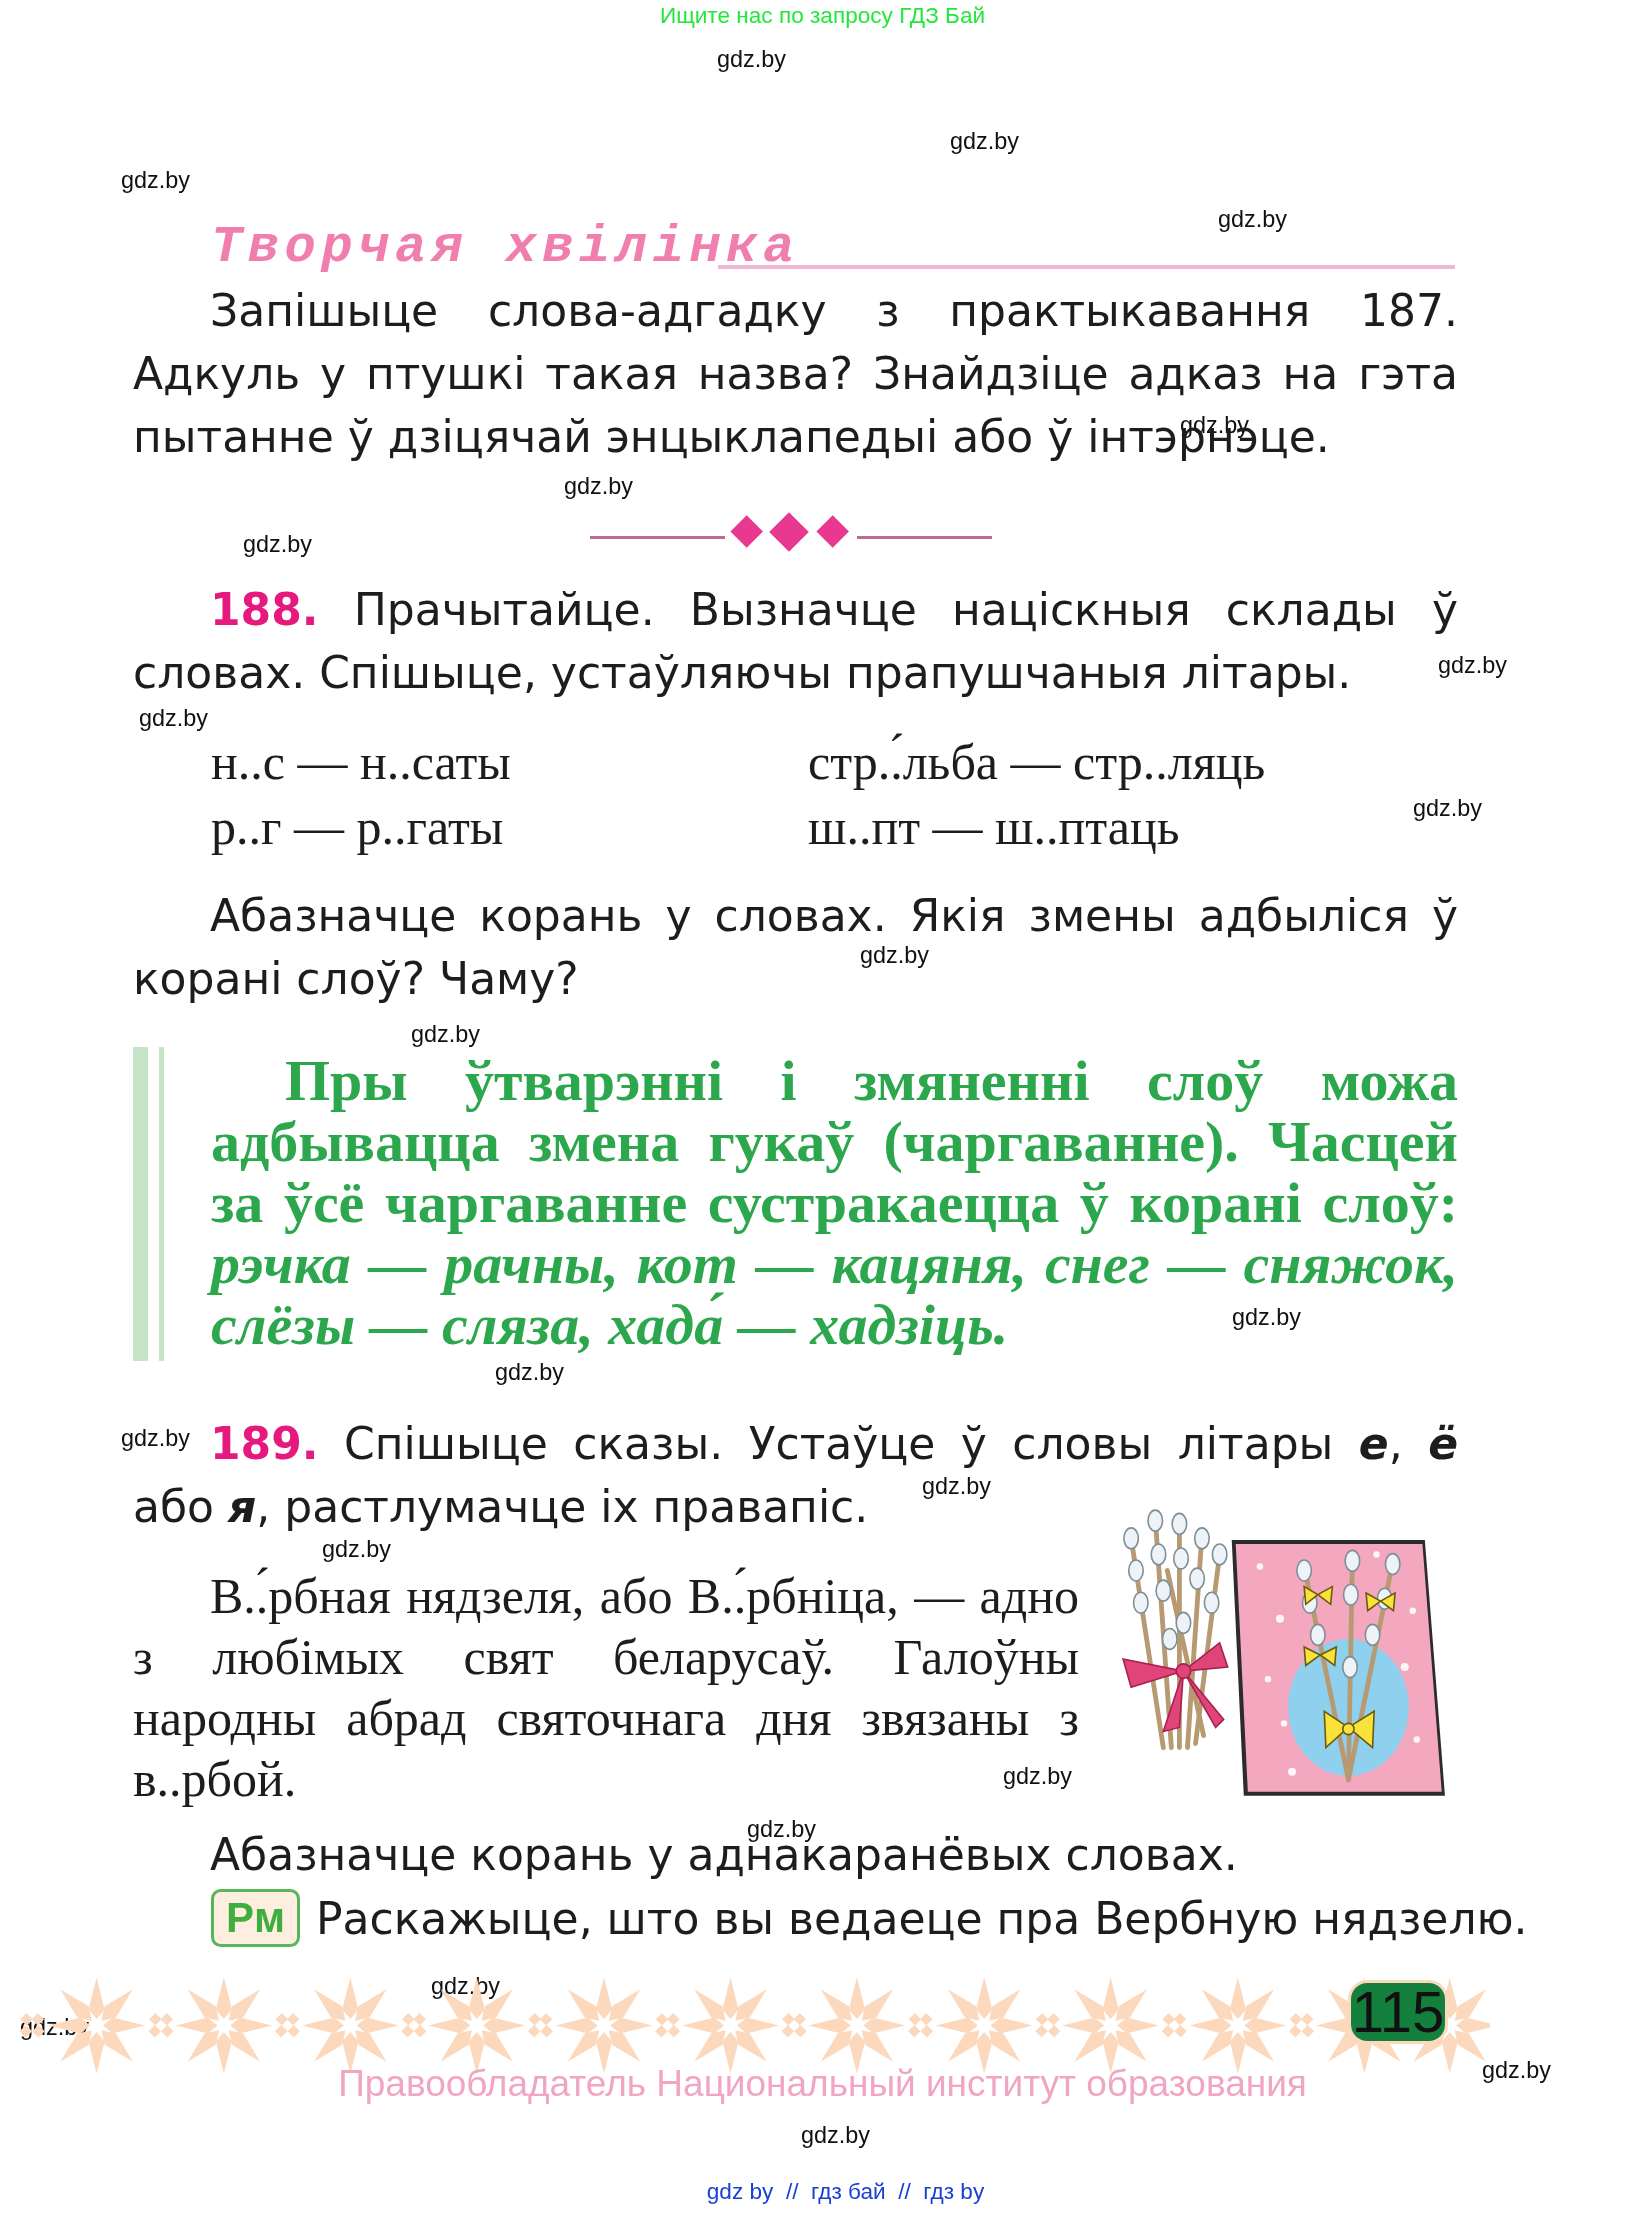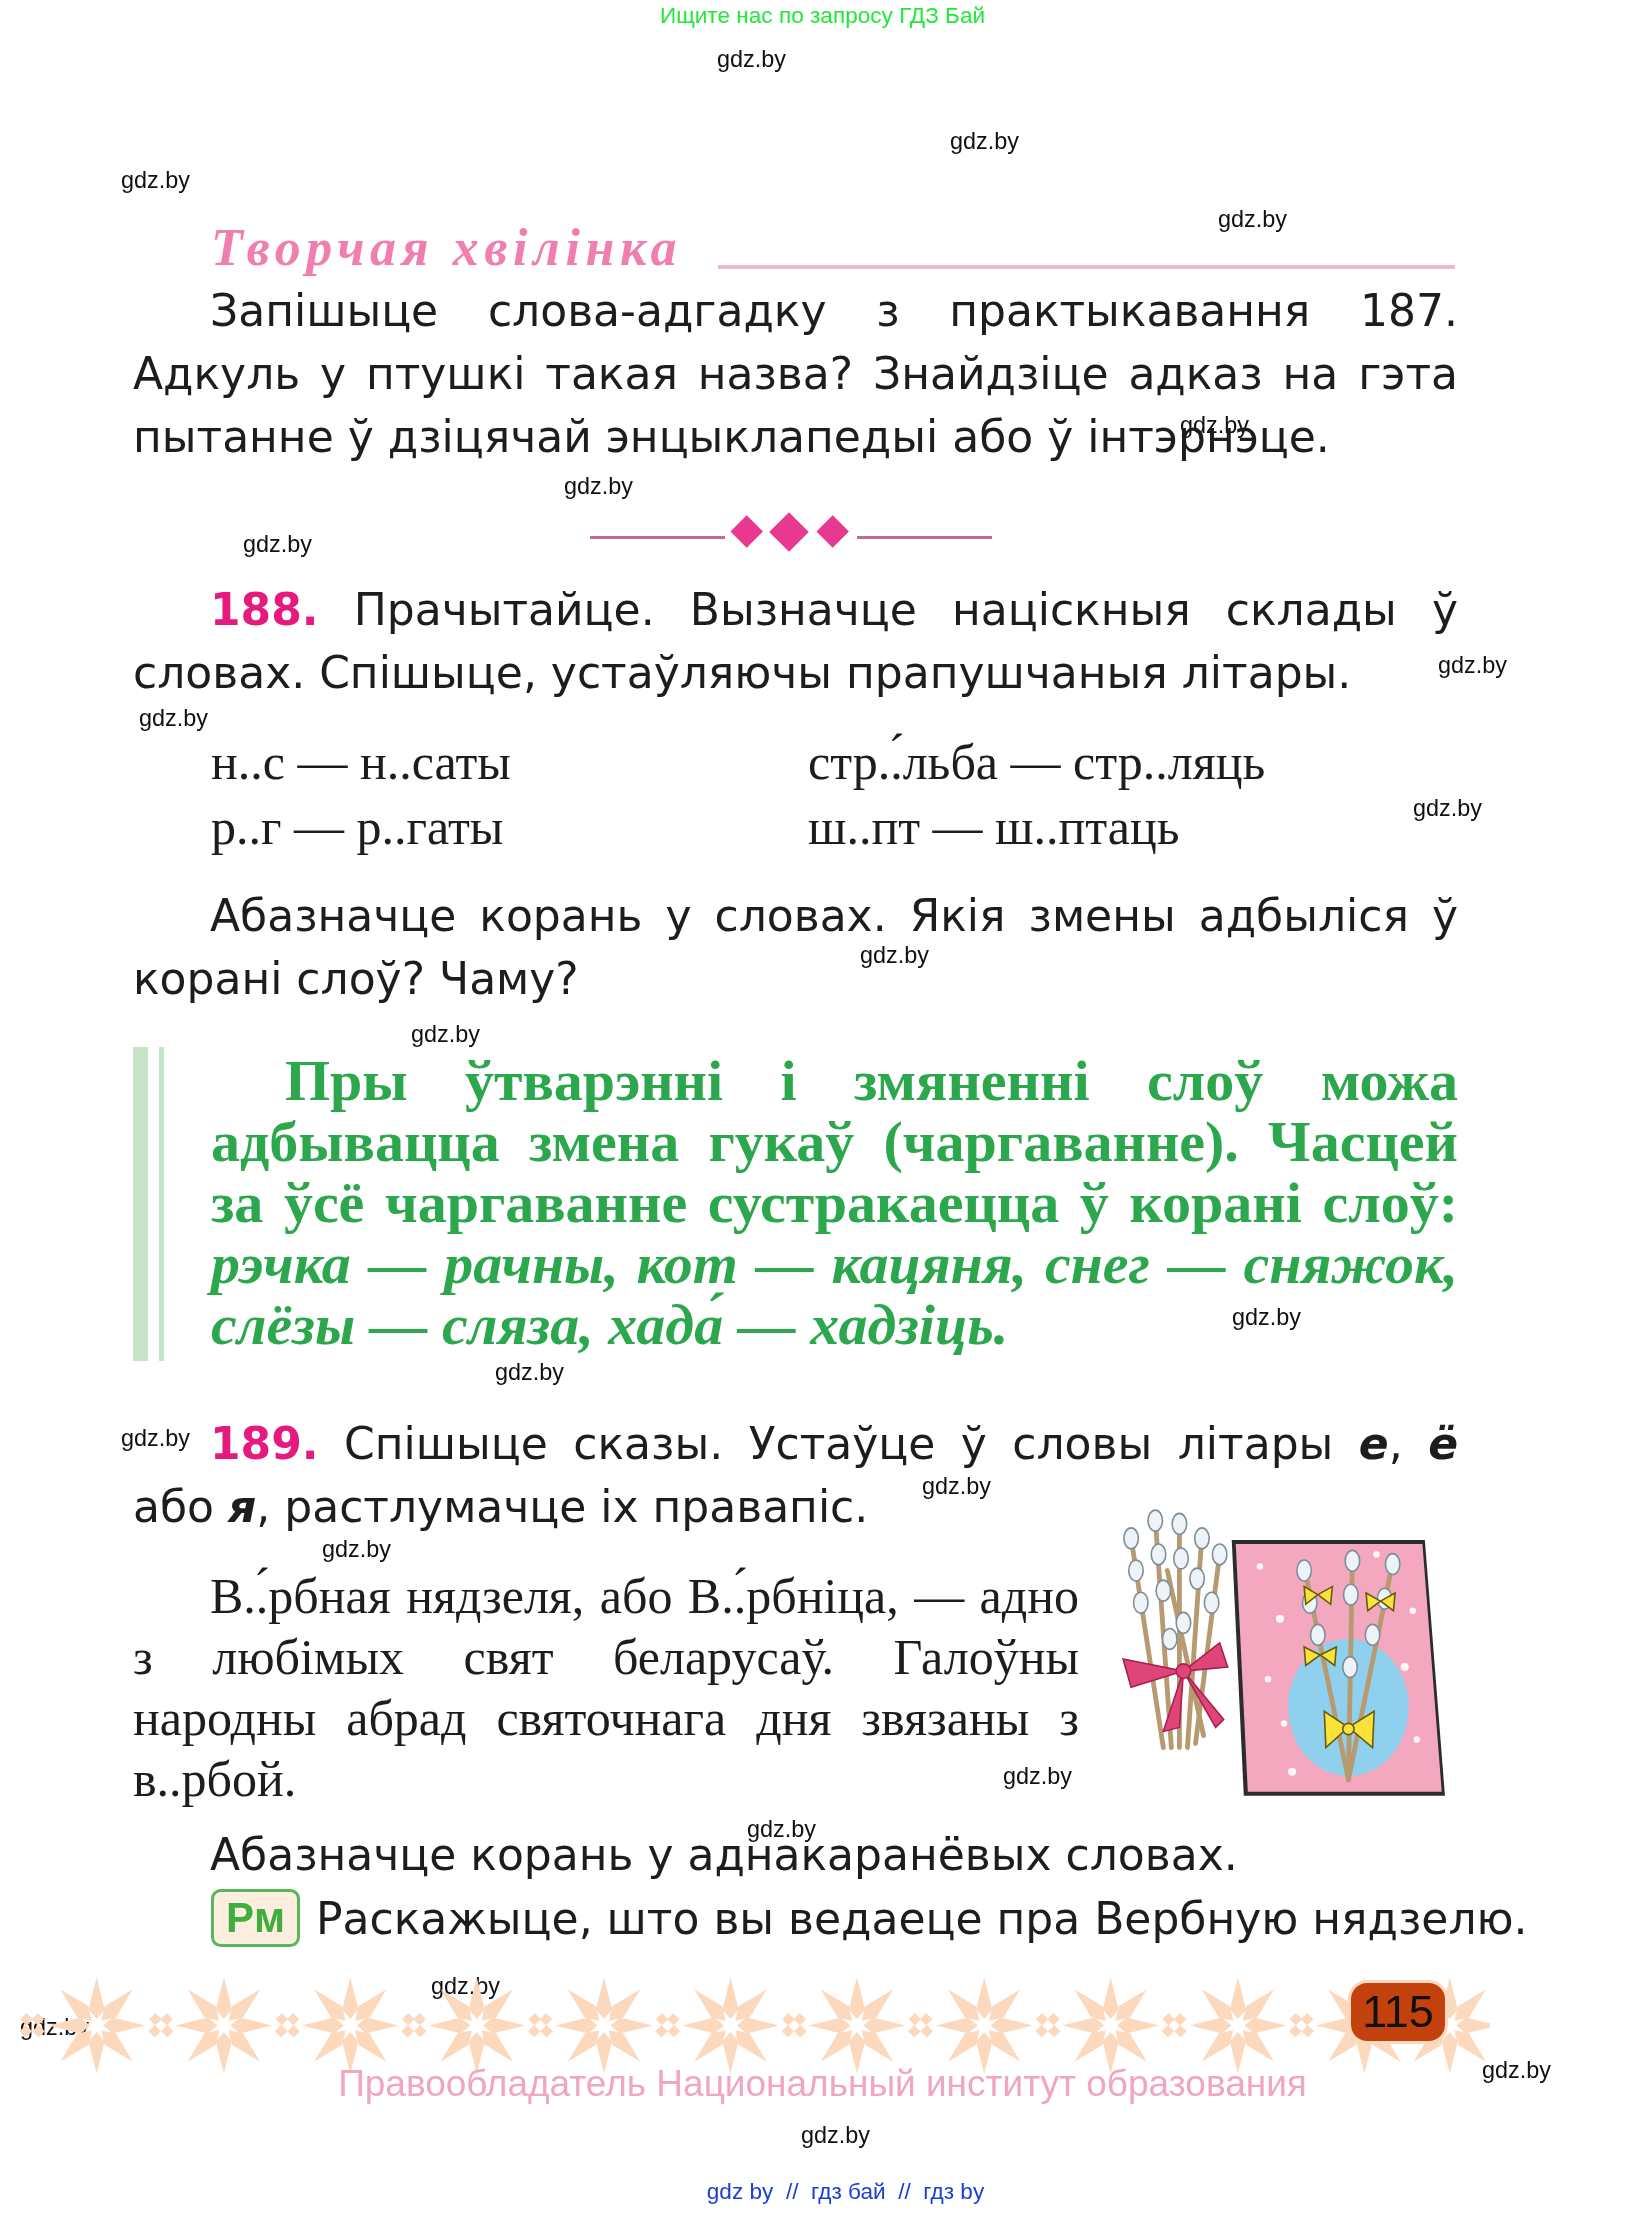--- a/index.html
+++ b/index.html
@@ -1,34 +1,34 @@
 <!DOCTYPE html>
 <html style="font-size:13px"><head>
 <meta charset="utf-8">
 <style>
   html,body{margin:0;padding:0;background:#ffffff;}
   body{width:1645px;height:2216px;position:relative;overflow:hidden;font-family:"DejaVu Sans","Liberation Sans",sans-serif;color:#1d1d1b;}
   .abs{position:absolute;}
   .wm{position:absolute;font-family:"Liberation Sans",sans-serif;font-size:23.4px;color:#111;white-space:nowrap;line-height:1;}
   .top-banner{position:absolute;left:0;width:1645px;top:3.2px;text-align:center;font-family:"Liberation Sans",sans-serif;font-size:22.6px;color:#22e83a;}
-  .sec-title{position:absolute;left:211px;top:222px;font-family:Liberation Serif, serif;font-weight:bold;font-style:italic;font-size:52px;letter-spacing:5.6px;color:#f07fb0;white-space:nowrap;line-height:1;}
+  .sec-title{position:absolute;left:211px;top:222px;font-family:Liberation Mono, monospace;font-weight:bold;font-style:italic;font-size:52px;letter-spacing:5.6px;color:#f07fb0;white-space:nowrap;line-height:1;}
   .sec-rule{position:absolute;left:718px;top:265px;width:737px;height:4px;background:#f0b8d4;}
   .para{position:absolute;left:133px;width:1325px;font-family:"DejaVu Sans",sans-serif;font-size:44px;line-height:63px;text-align:justify;color:#1d1d1b;}
   .para .ind{display:inline-block;width:77px;}
   .num{color:#e5197e;font-weight:bold;}
   .words{position:absolute;font-family:"Liberation Serif","DejaVu Serif",serif;font-size:50px;line-height:64px;white-space:nowrap;color:#1d1d1b;}
   .divider-line{position:absolute;height:3.2px;background:#c06a9c;top:536px;}
   .diamond{position:absolute;background:#e8388f;transform:rotate(45deg);}
   .rule-bar{position:absolute;background:#c8e4c8;}
   .rule-text{position:absolute;left:211px;width:1247px;font-family:"Liberation Serif","DejaVu Serif",serif;font-weight:bold;font-size:58px;line-height:61px;color:#2ca74d;text-align:justify;}
   .rule-text .ex{font-style:italic;}
   .story{position:absolute;left:133px;width:946px;font-family:"Liberation Serif","DejaVu Serif",serif;font-size:50px;line-height:61px;text-align:justify;color:#1d1d1b;}
   .badge{position:absolute;left:211px;top:1889px;width:89px;height:58px;border:3.2px solid #5ab65a;border-radius:9.7px;background:#fdeedf;box-sizing:border-box;color:#3fae3f;font-family:"Liberation Sans",sans-serif;font-weight:bold;font-size:42px;line-height:52px;text-align:center;}
   .ornament{position:absolute;left:8px;top:1977px;width:1482px;height:97px;}
-  .pagenum{position:absolute;left:1348px;top:1980px;width:100px;height:64px;border:3.2px solid #fcd9bd;border-radius:19.3px;background:#c2410c;box-sizing:border-box;font-family:"Liberation Sans",sans-serif;font-size:45px;line-height:58px;text-align:center;color:#111;}
+  .pagenum{position:absolute;left:1348px;top:1980px;width:100px;height:64px;border:3.2px solid #fcd9bd;border-radius:19.3px;background:#15803d;box-sizing:border-box;font-family:"Liberation Sans",sans-serif;font-size:58px;line-height:58px;text-align:center;color:#111;}
   .copyright{position:absolute;left:0;width:1645px;top:2063px;text-align:center;font-family:"Liberation Sans",sans-serif;font-size:37px;color:#f0a5c3;white-space:nowrap;}
   .footer-links{position:absolute;left:0;width:1645px;top:2179px;text-align:center;font-family:"Liberation Sans",sans-serif;font-size:22.6px;color:#1a3fd4;white-space:pre;padding-left:23px;}
 </style>
 </head>
 <body>
 
 <div class="top-banner">Ищите нас по запросу ГДЗ Бай</div>
 
 <div id="wm-layer">
     <div class="wm" style="left: 717px; top: 48px;">gdz.by</div>

